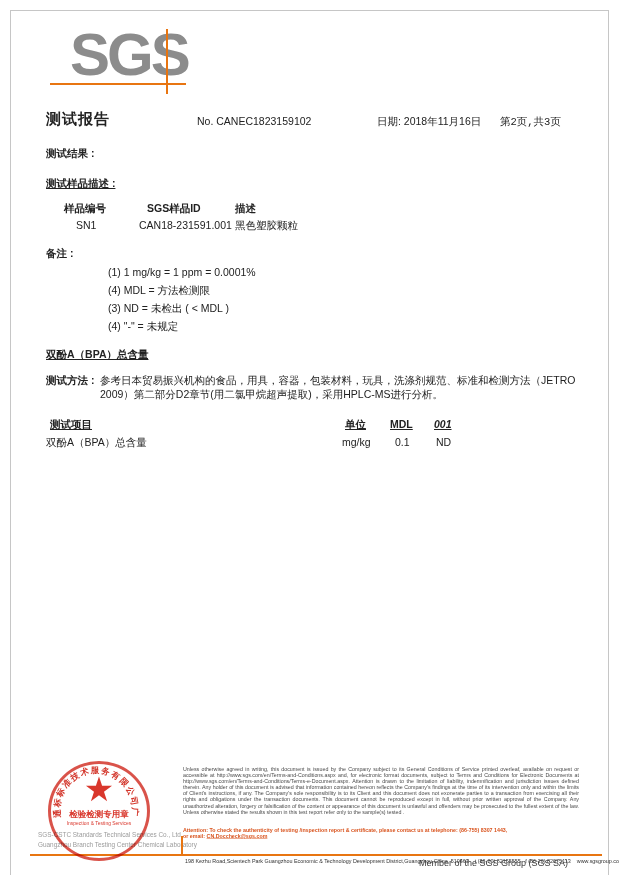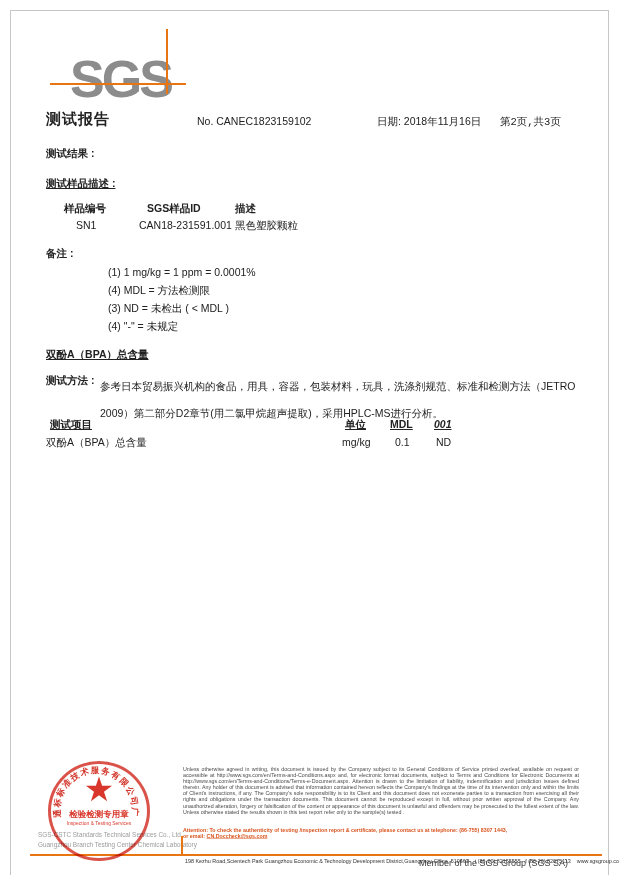--- a/index.html
+++ b/index.html
@@ -7,22 +7,22 @@
     position:relative;width:619px;height:875px;overflow:hidden;
     font-family:"Liberation Sans","DejaVu Sans",sans-serif;
     color:#222;background:#fff;
   }
   .abs{position:absolute;}
   .page-frame{
     left:10px;top:10px;width:597px;height:866px;
     border:1px solid #c6c6c6;border-bottom:none;background:#fff;
   }
   
-  .logo-text{left:70px;top:28px;font-size:52px;line-height:54px;font-weight:bold;
-    letter-spacing:-3px;color:#8c8c8c;margin-top:24px;}
+  .logo-text{left:70px;top:28px;font-size:60px;line-height:54px;font-weight:bold;
+    letter-spacing:-3px;color:#8c8c8c;}
   .logo-hline{left:50px;top:83px;width:136px;height:2px;background:#e87511;}
   .logo-vline{left:166px;top:29px;width:2px;height:65px;background:#e87511;}
   
   .doc-title{left:46px;top:110px;font-size:15px;font-weight:bold;letter-spacing:1px;}
   .report-no{left:197px;top:115px;font-size:10.5px;}
   .report-date{left:377px;top:115px;font-size:10.5px;}
   .page-info{left:500px;top:115px;font-size:10.5px;font-family:Liberation Mono, monospace;}
   .label{font-size:10.5px;font-weight:bold;}
   .txt{font-size:10.5px;}
   .u{text-decoration:underline;}
@@ -34,21 +34,21 @@
   .s-col2{left:147px;top:202px;}
   .s-col3{left:235px;top:202px;}
   .s-val1{left:76px;top:219px;}
   .s-val2{left:139px;top:219px;}
   .s-val3{left:235px;top:219px;}
   .remarks-label{left:46px;top:247px;}
   .remark-item{left:96px;font-size:10.5px;margin-left:12px;}
   
   .bpa-heading{left:46px;top:348px;}
   .method-label{left:46px;top:374px;}
-  .method-text{left:100px;top:373px;width:482px;font-size:10.5px;line-height:27px;}
+  .method-text{left:100px;top:373px;width:482px;font-size:10.5px;line-height:14px;}
   .t-col-item{left:50px;top:418px;}
   .t-col-unit{left:345px;top:418px;}
   .t-col-mdl{left:390px;top:418px;text-align:right;}
   .t-col-001{left:434px;top:418px;font-style:italic;}
   .t-item{left:46px;top:436px;}
   .t-unit{left:342px;top:436px;}
   .t-mdl{left:395px;top:436px;}
   .t-val{left:436px;top:436px;}
   
   .shrink{transform:scale(0.5);transform-origin:0 0;}

